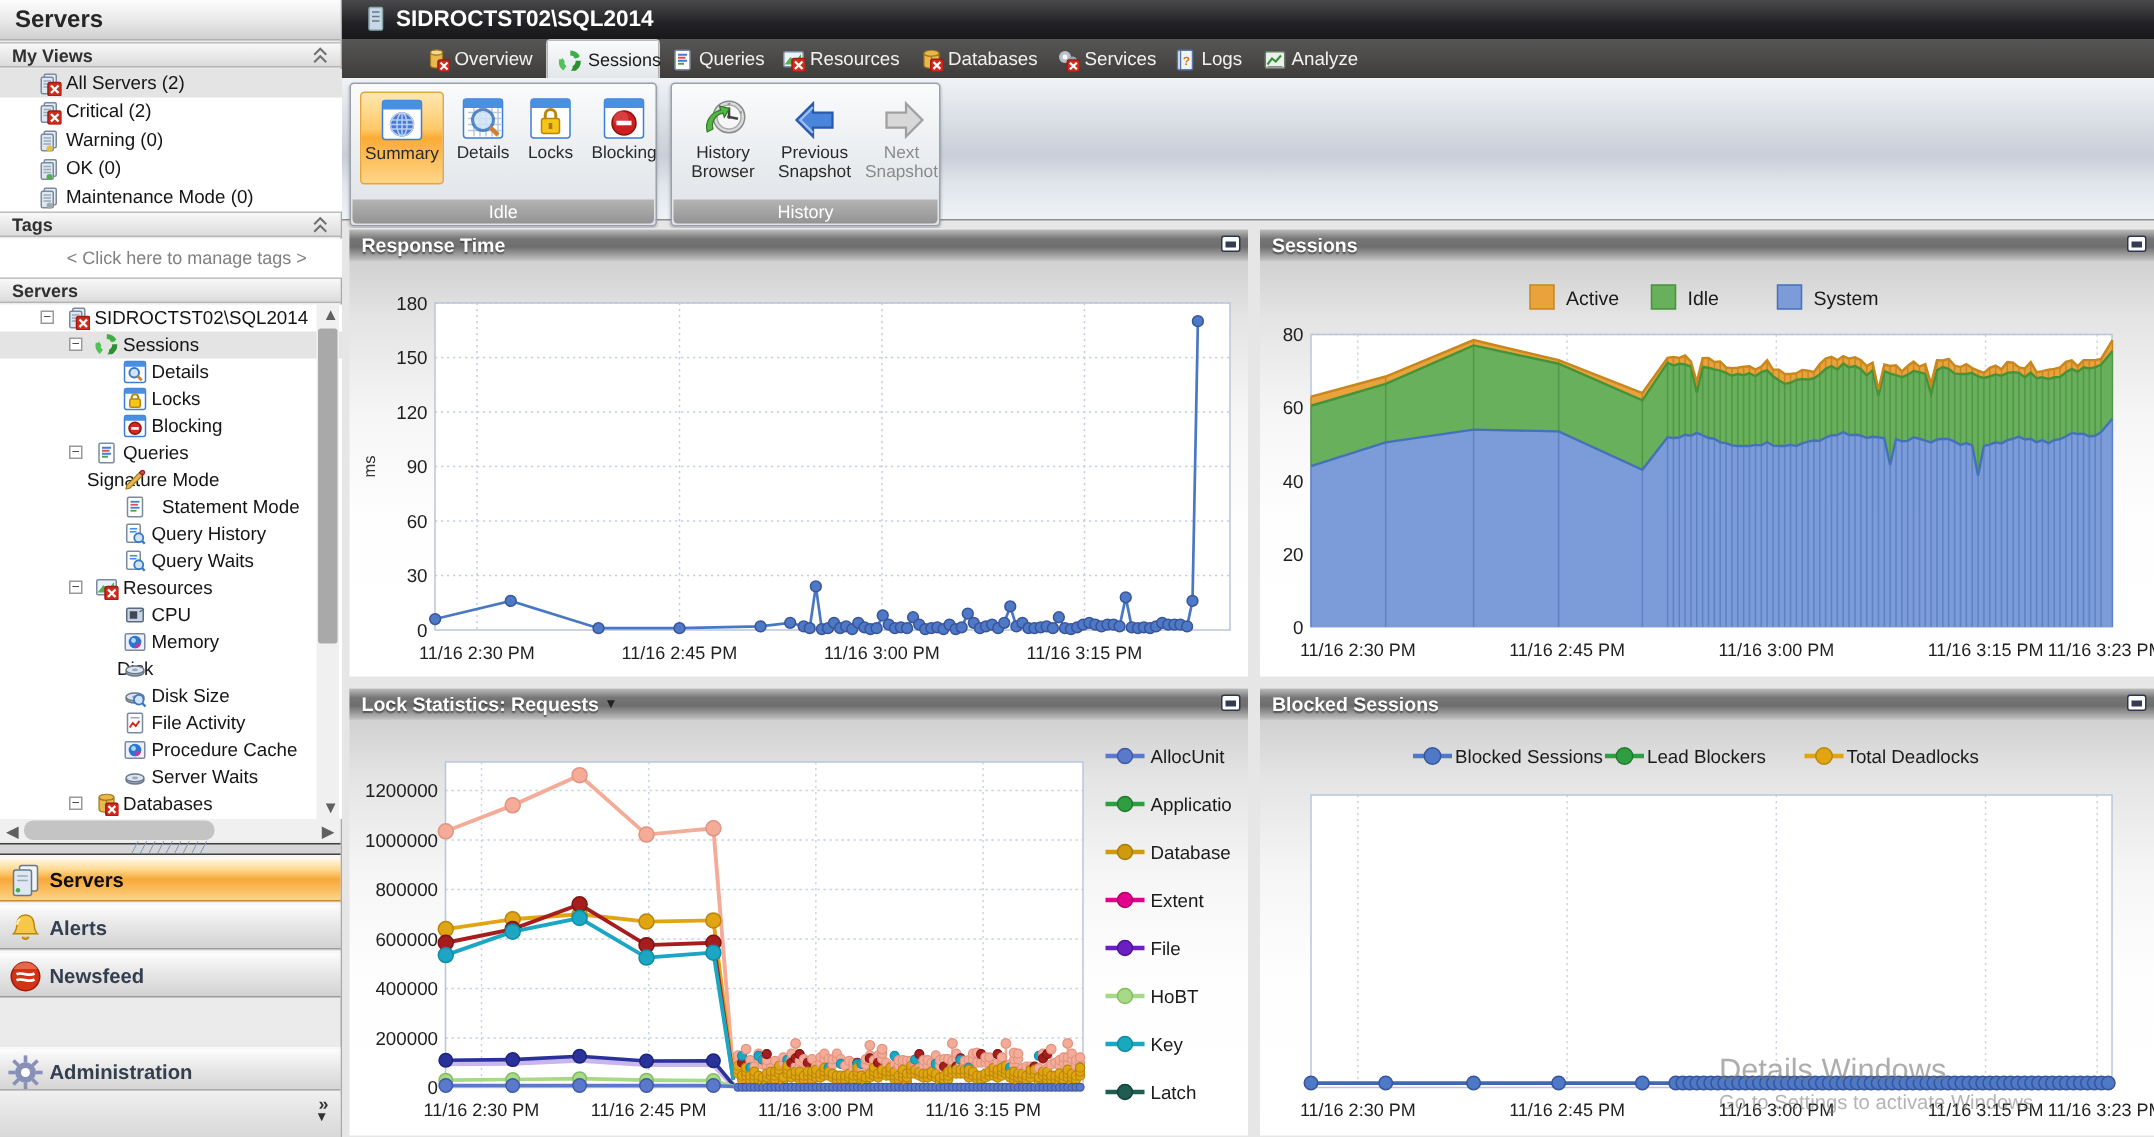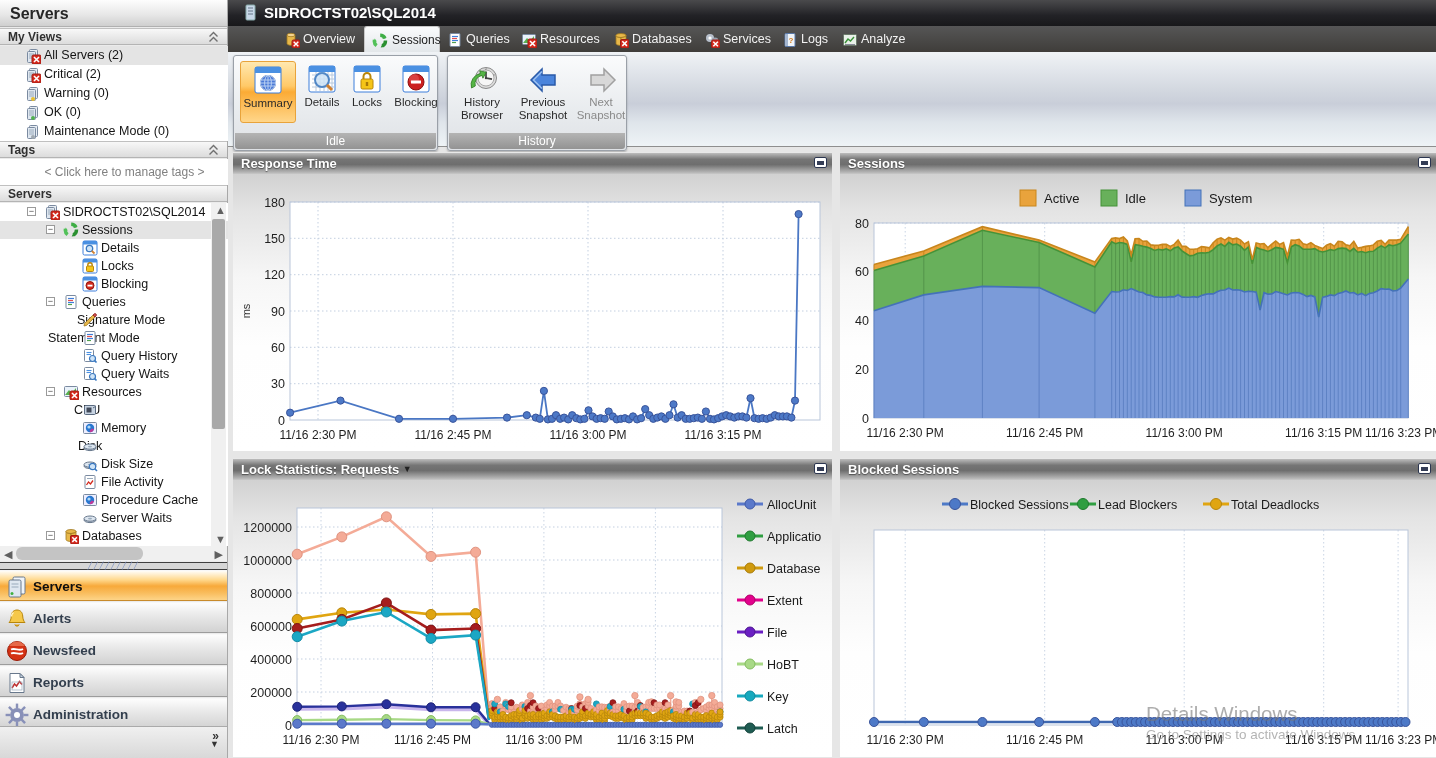--- a/index.html
+++ b/index.html
@@ -138,25 +138,25 @@
             <circle cx="8" cy="9.5" r="4" fill="#d42a1e" stroke="#901510"></circle>
             <rect x="5.5" y="8.7" width="5" height="1.8" fill="#fff"></rect>
           </svg></span>Blocking</div>
       <div class="trow" style="padding-left:82px"><span class="pm" style="left:46px">−</span><span class="ic" style="left:63px"><svg width="16" height="16" viewBox="0 0 16 16">
             <rect x="3" y="1.5" width="10" height="13" rx="1" fill="#fff" stroke="#7a8aa0"></rect>
             <line x1="5" y1="4.5" x2="11" y2="4.5" stroke="#3d7edb" stroke-width="1.2"></line>
             <line x1="5" y1="6.5" x2="10" y2="6.5" stroke="#e05050" stroke-width="1.2"></line>
             <line x1="5" y1="8.5" x2="11" y2="8.5" stroke="#3d7edb" stroke-width="1.2"></line>
             <line x1="5" y1="10.5" x2="9" y2="10.5" stroke="#50a050" stroke-width="1.2"></line>
           </svg></span>Queries</div>
-      <div class="trow" style="padding-left:77px"><span class="ic" style="left:82px"><svg width="16" height="16" viewBox="0 0 16 16">
+      <div class="trow" style="padding-left:58px"><span class="ic" style="left:82px"><svg width="16" height="16" viewBox="0 0 16 16">
             <path d="M2 14l2.5-.6L13 5l-2-2-8.4 8.4z" fill="#e8b84a" stroke="#a07820" stroke-width="0.8"></path>
             <path d="M11 3l2 2 1-1a1.4 1.4 0 00-2-2z" fill="#d05050" stroke="#902020" stroke-width="0.8"></path>
           </svg></span>Signature Mode</div>
-      <div class="trow" style="padding-left:48px"><span class="ic" style="left:82px"><svg width="16" height="16" viewBox="0 0 16 16">
+      <div class="trow" style="padding-left:108px"><span class="ic" style="left:82px"><svg width="16" height="16" viewBox="0 0 16 16">
             <rect x="3" y="1.5" width="10" height="13" rx="1" fill="#fff" stroke="#7a8aa0"></rect>
             <line x1="5" y1="4.5" x2="11" y2="4.5" stroke="#3d7edb" stroke-width="1.2"></line>
             <line x1="5" y1="6.5" x2="10" y2="6.5" stroke="#e05050" stroke-width="1.2"></line>
             <line x1="5" y1="8.5" x2="11" y2="8.5" stroke="#3d7edb" stroke-width="1.2"></line>
             <line x1="5" y1="10.5" x2="9" y2="10.5" stroke="#50a050" stroke-width="1.2"></line>
           </svg></span>Statement Mode</div>
       <div class="trow" style="padding-left:101px"><span class="ic" style="left:82px"><svg width="16" height="16" viewBox="0 0 16 16">
             <rect x="2.5" y="1.5" width="9" height="12" rx="1" fill="#fff" stroke="#7a8aa0"></rect>
             <line x1="4.5" y1="4.5" x2="9.5" y2="4.5" stroke="#4a90e2" stroke-width="1.1"></line>
             <line x1="4.5" y1="6.5" x2="9" y2="6.5" stroke="#4a90e2" stroke-width="1.1"></line>
@@ -169,21 +169,21 @@
             <line x1="4.5" y1="6.5" x2="9" y2="6.5" stroke="#4a90e2" stroke-width="1.1"></line>
             <circle cx="10.5" cy="10.5" r="3" fill="#cfe4f7" stroke="#3a78c0" stroke-width="1.2"></circle>
             <line x1="12.6" y1="12.6" x2="14.5" y2="14.5" stroke="#3a78c0" stroke-width="1.6"></line>
           </svg></span>Query Waits</div>
       <div class="trow" style="padding-left:82px"><span class="pm" style="left:46px">−</span><span class="ic" style="left:63px"><svg width="16" height="16" viewBox="0 0 16 16">
             <rect x="1.5" y="2.5" width="13" height="10" rx="1" fill="#eaf2fa" stroke="#7a8aa0"></rect>
             <path d="M2 11l4-5 3 3 4-5v7z" fill="#58b050"></path>
             <rect x="7" y="7" width="9" height="9" rx="1.5" fill="#d42a1e" stroke="#a01b12"></rect>
             <path d="M9 9l5 5M14 9l-5 5" stroke="#fff" stroke-width="1.6"></path>
           </svg></span>Resources</div>
-      <div class="trow" style="padding-left:74px"><span class="ic" style="left:82px"><svg width="16" height="16" viewBox="0 0 16 16">
+      <div class="trow" style="padding-left:101px"><span class="ic" style="left:82px"><svg width="16" height="16" viewBox="0 0 16 16">
             <rect x="2.5" y="3.5" width="11" height="9" rx="1" fill="#c8d4e2" stroke="#5a6a80"></rect>
             <rect x="4.5" y="5.5" width="5" height="5" fill="#404858"></rect>
             <path d="M11 6l3-2" stroke="#5a6a80"></path>
           </svg></span>CPU</div>
       <div class="trow" style="padding-left:101px"><span class="ic" style="left:82px"><svg width="16" height="16" viewBox="0 0 16 16">
             <rect x="1.5" y="2.5" width="13" height="11" rx="1" fill="#eef" stroke="#7a8aa0"></rect>
             <circle cx="8" cy="8" r="4.2" fill="#2878d0"></circle>
             <circle cx="7" cy="7" r="1.6" fill="#b0d8f8"></circle>
             <path d="M8 12.2a4.2 4.2 0 004-3l-2.5-.8a1.8 1.8 0 01-1.8 1.6z" fill="#c03898"></path>
           </svg></span>Memory</div>
@@ -245,26 +245,20 @@
           <path d="M12 3c-3.5 0-5.5 2.5-5.7 6-.2 3.3-1 5.2-2.3 6.5h16c-1.3-1.3-2.1-3.2-2.3-6.5C17.5 5.5 15.5 3 12 3z" fill="#f5c84a" stroke="#b8860b"></path>
           <path d="M9.8 17.5a2.3 2.3 0 004.4 0" fill="#e8a820" stroke="#b8860b"></path>
           <path d="M8.5 5.5c-1.5 1-2 2.6-2.1 4" stroke="#fff3c8" stroke-width="1.4" fill="none"></path>
         </svg></span>Alerts</div>
     <div class="nav" style="top:634px"><span class="nic"><svg width="24" height="24" viewBox="0 0 24 24">
           <circle cx="12" cy="12" r="9.5" fill="#d43214"></circle>
           <circle cx="12" cy="12" r="9.5" fill="none" stroke="#9a1c08"></circle>
           <path d="M12 2.5a9.5 9.5 0 018 4.5H4a9.5 9.5 0 018-4.5z" fill="#f08060" opacity="0.7"></path>
           <path d="M6 10.5c4-2 8 2 12-.5M6 14.5c4-2 8 2 12-.5" stroke="#fff" stroke-width="1.8" fill="none"></path>
         </svg></span>Newsfeed</div>
-    <div class="nav" style="top:666px"><span class="nic"><svg width="24" height="24" viewBox="0 0 24 24">
-          <path d="M5 2.5h10l4 4V21.5H5z" fill="#fff" stroke="#68788c"></path>
-          <path d="M15 2.5l4 4h-4z" fill="#c8d4e0" stroke="#68788c"></path>
-          <path d="M7 17l2.5-4 2 2 3-4.5 2.5 3" stroke="#c03030" stroke-width="1.5" fill="none"></path>
-          <rect x="7" y="11" width="10" height="8" fill="none" stroke="#9ab" stroke-width="0.7"></rect>
-        </svg></span>Reports</div>
     <div class="nav" style="top:698px"><span class="nic"><svg width="24" height="24" viewBox="0 0 16 16">
           <rect x="7.2" y="0.4" width="1.6" height="3.2" fill="#8890b8" transform="rotate(0 8 8)"></rect>
           <rect x="7.2" y="0.4" width="1.6" height="3.2" fill="#8890b8" transform="rotate(45 8 8)"></rect>
           <rect x="7.2" y="0.4" width="1.6" height="3.2" fill="#8890b8" transform="rotate(90 8 8)"></rect>
           <rect x="7.2" y="0.4" width="1.6" height="3.2" fill="#8890b8" transform="rotate(135 8 8)"></rect>
           <rect x="7.2" y="0.4" width="1.6" height="3.2" fill="#8890b8" transform="rotate(180 8 8)"></rect>
           <rect x="7.2" y="0.4" width="1.6" height="3.2" fill="#8890b8" transform="rotate(225 8 8)"></rect>
           <rect x="7.2" y="0.4" width="1.6" height="3.2" fill="#8890b8" transform="rotate(270 8 8)"></rect>
           <rect x="7.2" y="0.4" width="1.6" height="3.2" fill="#8890b8" transform="rotate(315 8 8)"></rect>
           <circle cx="8" cy="8" r="4.6" fill="#8890b8"></circle>

